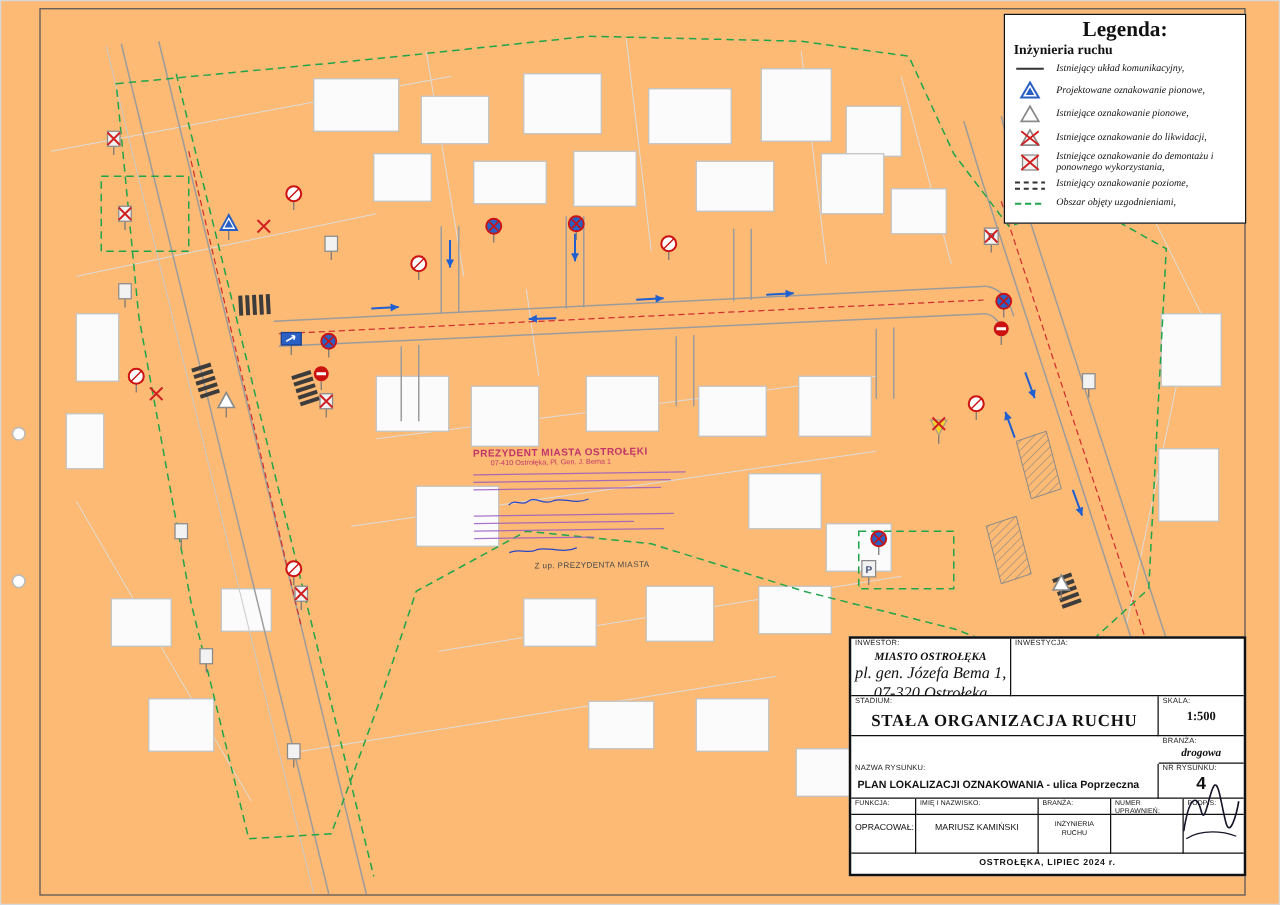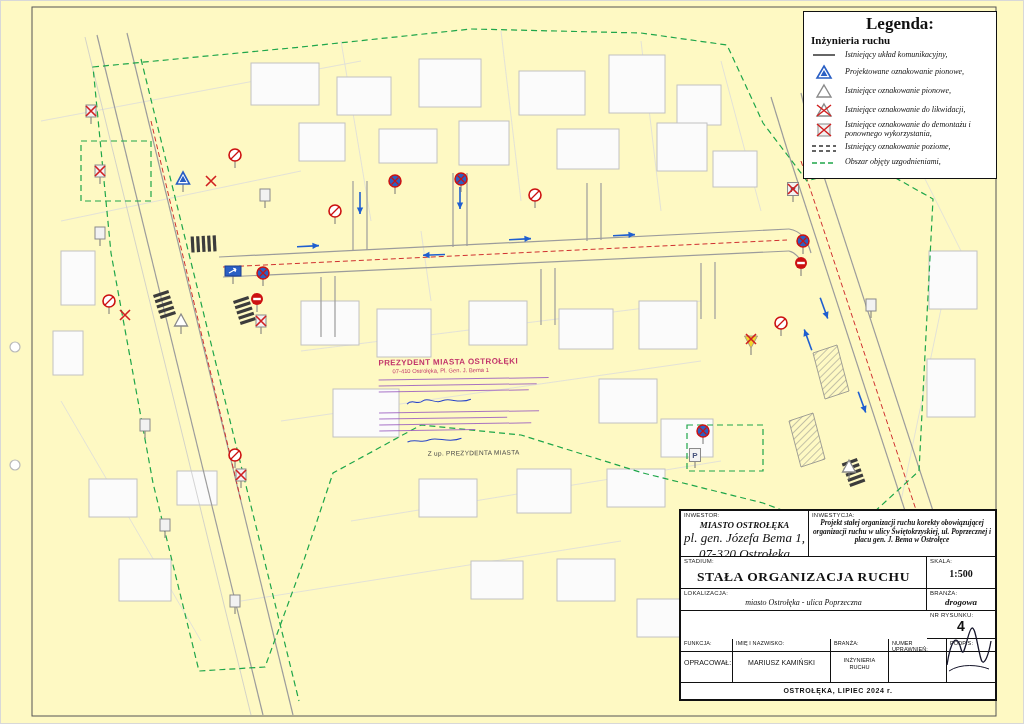--- a/index.html
+++ b/index.html
@@ -1,17 +1,17 @@
 <!DOCTYPE html>
 <html><head>
 <meta charset="utf-8">
 <style>
   html,body{margin:0;padding:0;}
   body{width:1024px;height:724px;background:#ececec;font-family:"Liberation Serif",serif;overflow:hidden;position:relative;}
-  .sheet{position:absolute;inset:0;background:#fef9c3;border:1px solid #d8d8d8;box-sizing:border-box;}
+  .sheet{position:absolute;inset:0;background:#fdba74;border:1px solid #d8d8d8;box-sizing:border-box;}
   .map{position:absolute;left:0;top:0;width:1024px;height:724px;}
 
   
   .legend{position:absolute;left:802px;top:10px;width:194px;background:#fff;border:1.6px solid #111;
           box-sizing:border-box;padding:2px 5px 6px;z-index:5;}
   .legend-title{text-align:center;font-weight:bold;font-size:17px;font-family:"Liberation Serif",serif;color:#111;}
   .legend-sub{font-weight:bold;font-size:11px;color:#111;margin:0 0 3px 2px;}
   .lrow{display:flex;align-items:center;gap:6px;margin:3px 0;}
   .lsym{flex:0 0 30px;display:flex;justify-content:center;align-items:center;}
   .ltext{font-style:italic;font-size:8px;line-height:1.12;color:#111;}
@@ -374,41 +374,40 @@
   <div class="tb">
 
     <div class="cell" style="left:0;top:0;width:128px;height:46px">
       <div class="lbl">INWESTOR:</div>
       <div class="inv-name">MIASTO OSTROŁĘKA</div>
       <div class="inv-addr">pl. gen. Józefa Bema 1,</div>
       <div class="inv-addr">07-320 Ostrołęka</div>
     </div>
     <div class="cell last" style="left:128px;top:0;width:186px;height:46px">
       <div class="lbl">INWESTYCJA:</div>
-      <div class="inv-text">Projekt stałej organizacji ruchu korekty obowiązującej organizacji ruchu w ulicy Świętokrzyskiej, ul. Poprzecznej i placu gen. J. Bema w Ostrołęce</div>
     </div>
 
     <div class="cell" style="left:0;top:46px;width:246px;height:32px">
       <div class="lbl">STADIUM:</div>
       <div class="stage-big">STAŁA ORGANIZACJA RUCHU</div>
     </div>
     <div class="cell last" style="left:246px;top:46px;width:68px;height:32px">
       <div class="lbl">SKALA:</div>
       <div class="scale-val">1:500</div>
     </div>
 
-    <div class="cell" style="left:0;top:78px;width:246px;height:22px">
-      <div class="lbl">LOKALIZACJA:</div>
-      <div class="loc-val">miasto Ostrołęka - ulica Poprzeczna</div>
-    </div>
     <div class="cell last" style="left:246px;top:78px;width:68px;height:22px">
       <div class="lbl">BRANŻA:</div>
       <div class="branch-val">drogowa</div>
     </div>
 
+    <div class="cell" style="left:0;top:100px;width:246px;height:28px">
+      <div class="lbl">NAZWA RYSUNKU:</div>
+      <div class="name-val">PLAN LOKALIZACJI OZNAKOWANIA - ulica Poprzeczna</div>
+    </div>
     <div class="cell last" style="left:246px;top:100px;width:68px;height:28px">
       <div class="lbl">NR RYSUNKU:</div>
       <div class="nr-val">4</div>
     </div>
 
     <div class="cell" style="left:0;top:128px;width:52px;height:13px">
       <div class="hdr">FUNKCJA:</div>
     </div>
     <div class="cell" style="left:52px;top:128px;width:98px;height:13px">
       <div class="hdr">IMIĘ I NAZWISKO:</div>

